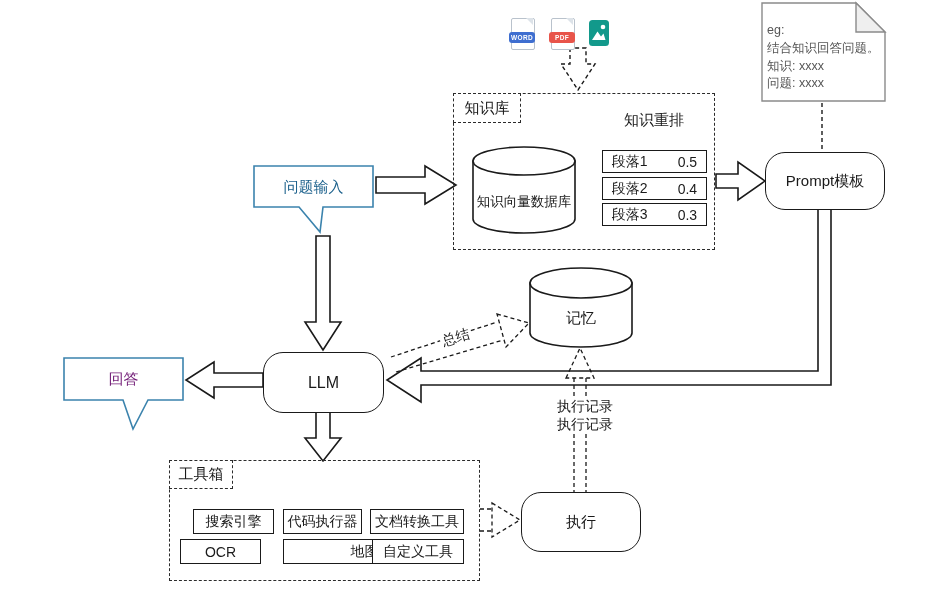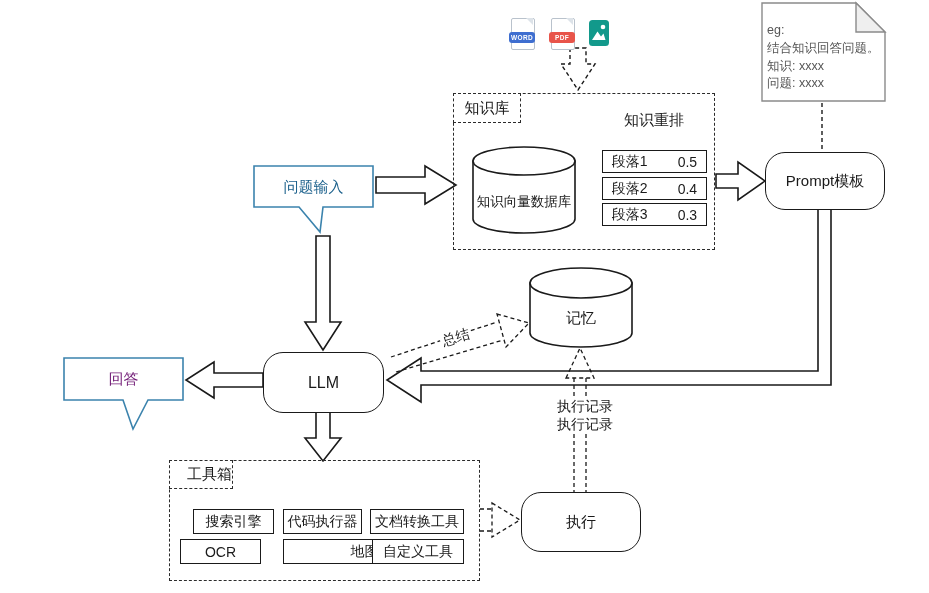--- a/index.html
+++ b/index.html
@@ -136,21 +136,21 @@
     <span>执行</span>
   </div>
 
   <div class="label center" style="left:531px;top:309px;width:100px;font-size:15px;">记忆</div>
 
   <div class="label" style="left:440px;top:329px;background:#fff;padding:0 2px;transform:rotate(-17deg);">总结</div>
   <div class="label center" style="left:545px;top:398px;width:80px;background:#fff;">执行记录</div>
   <div class="label center" style="left:545px;top:416px;width:80px;background:#fff;">执行记录</div>
 
   <div class="dashed-box" style="left:169px;top:460px;width:309px;height:119px;"></div>
-  <div class="dashed-tab" style="left:169px;top:460px;width:62px;height:27px;justify-content:flex-end;">
+  <div class="dashed-tab" style="left:169px;top:460px;width:62px;height:27px;">
     <span>工具箱</span>
   </div>
 
   <div class="cell" style="left:193px;top:509px;width:79px;height:23px;">搜索引擎</div>
   <div class="cell" style="left:283px;top:509px;width:77px;height:23px;">代码执行器</div>
   <div class="cell" style="left:370px;top:509px;width:92px;height:23px;">文档转换工具</div>
   <div class="cell" style="left:180px;top:539px;width:79px;height:23px;">OCR</div>
   <div class="cell" style="left:283px;top:539px;width:77px;height:23px;padding-left:42px;">地图</div>
   <div class="cell" style="left:372px;top:539px;width:90px;height:23px;">自定义工具</div>
 

